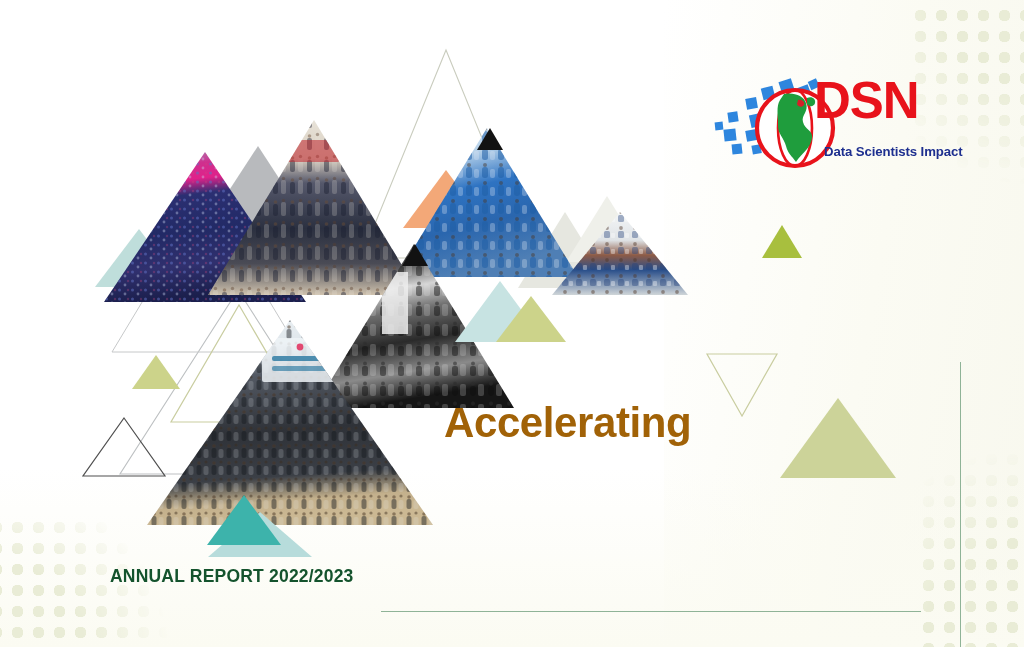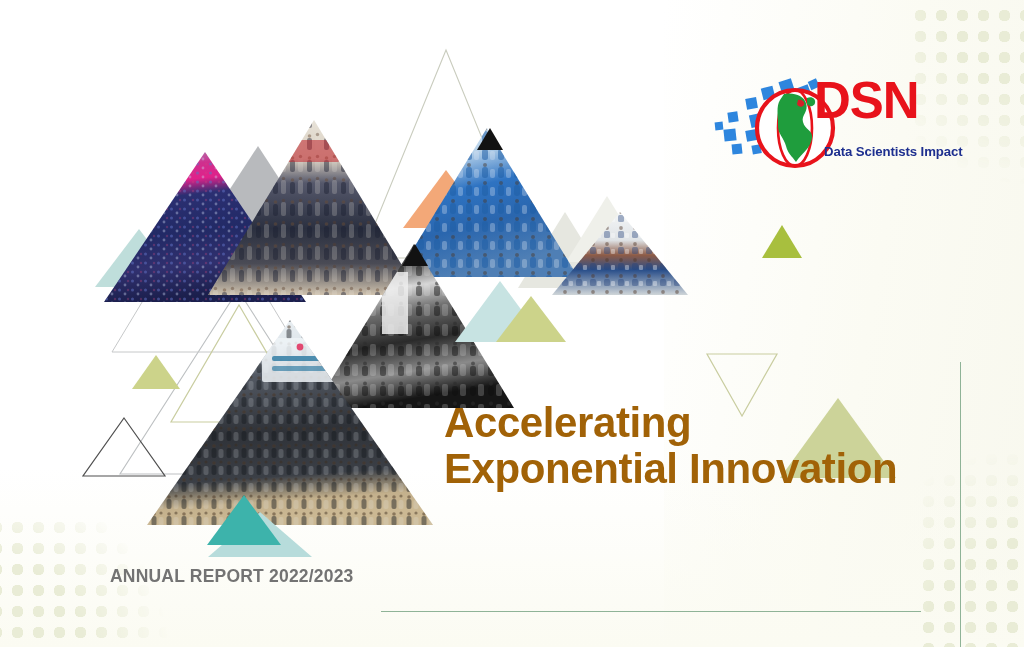--- a/index.html
+++ b/index.html
@@ -73,21 +73,21 @@
     font-size:42px;
     line-height:1.09;
     letter-spacing:-0.4px;
   }
   #headline .hl{ display:block; white-space:nowrap; }
 
   
   #kicker{
     position:absolute;
     left:110px; top:566px;
-    color:#737373;
+    color:#14532d;
     font-weight:700;
     font-size:17.5px;
     letter-spacing:0.2px;
     white-space:nowrap;
   }
 
   
   #logo{
     position:absolute;
     left:706px; top:72px;
@@ -343,18 +343,17 @@
         <path d="M101 26 C106 24 110 27 109 31 C108 35 103 35 101 32 Z" fill="#1f9d3d"></path>
         <path d="M92 28 C96 27 99 30 98 33 C96 36 92 35 91 32 Z" fill="#d62028"></path>
       </g>
     </svg>
     <div class="dsn-word">DSN</div>
     <div class="dsn-tag">Data Scientists Impact</div>
   </div>
 
   <div id="headline">
     <span class="hl">Accelerating</span>
-    <span class="hl">Exponential Innovation</span>
   </div>
 
   <div id="kicker">ANNUAL REPORT 2022/2023</div>
 
 </div>
 
 </body></html>

